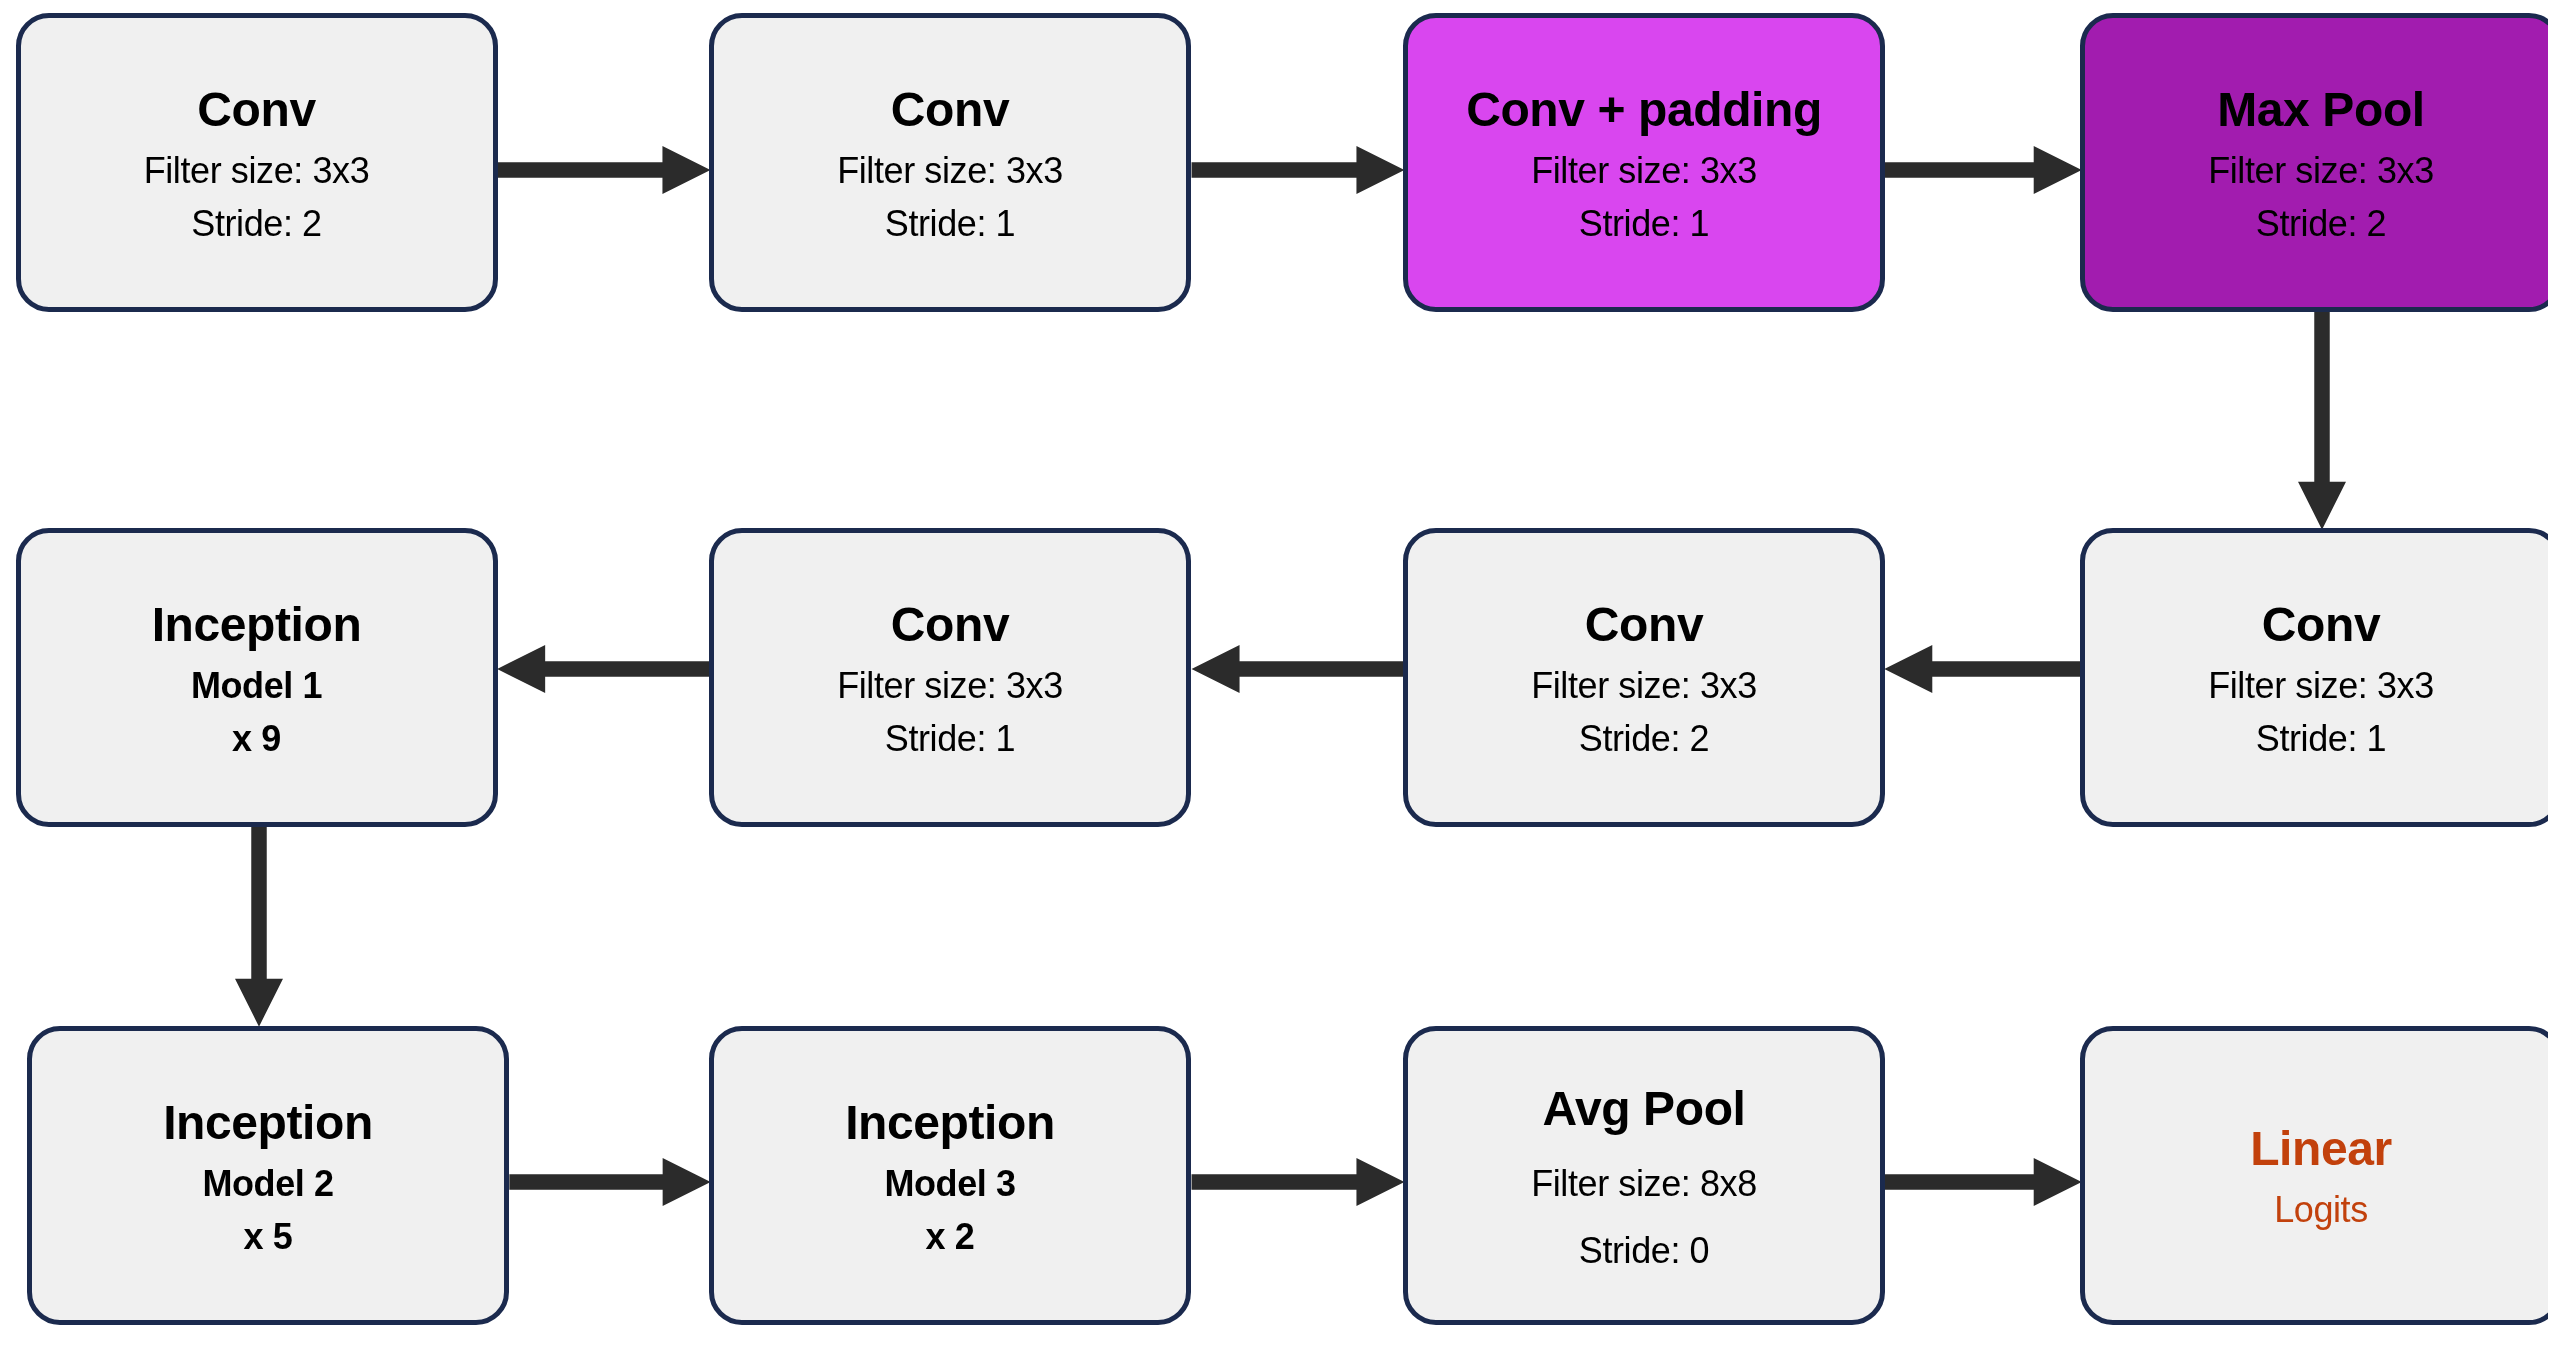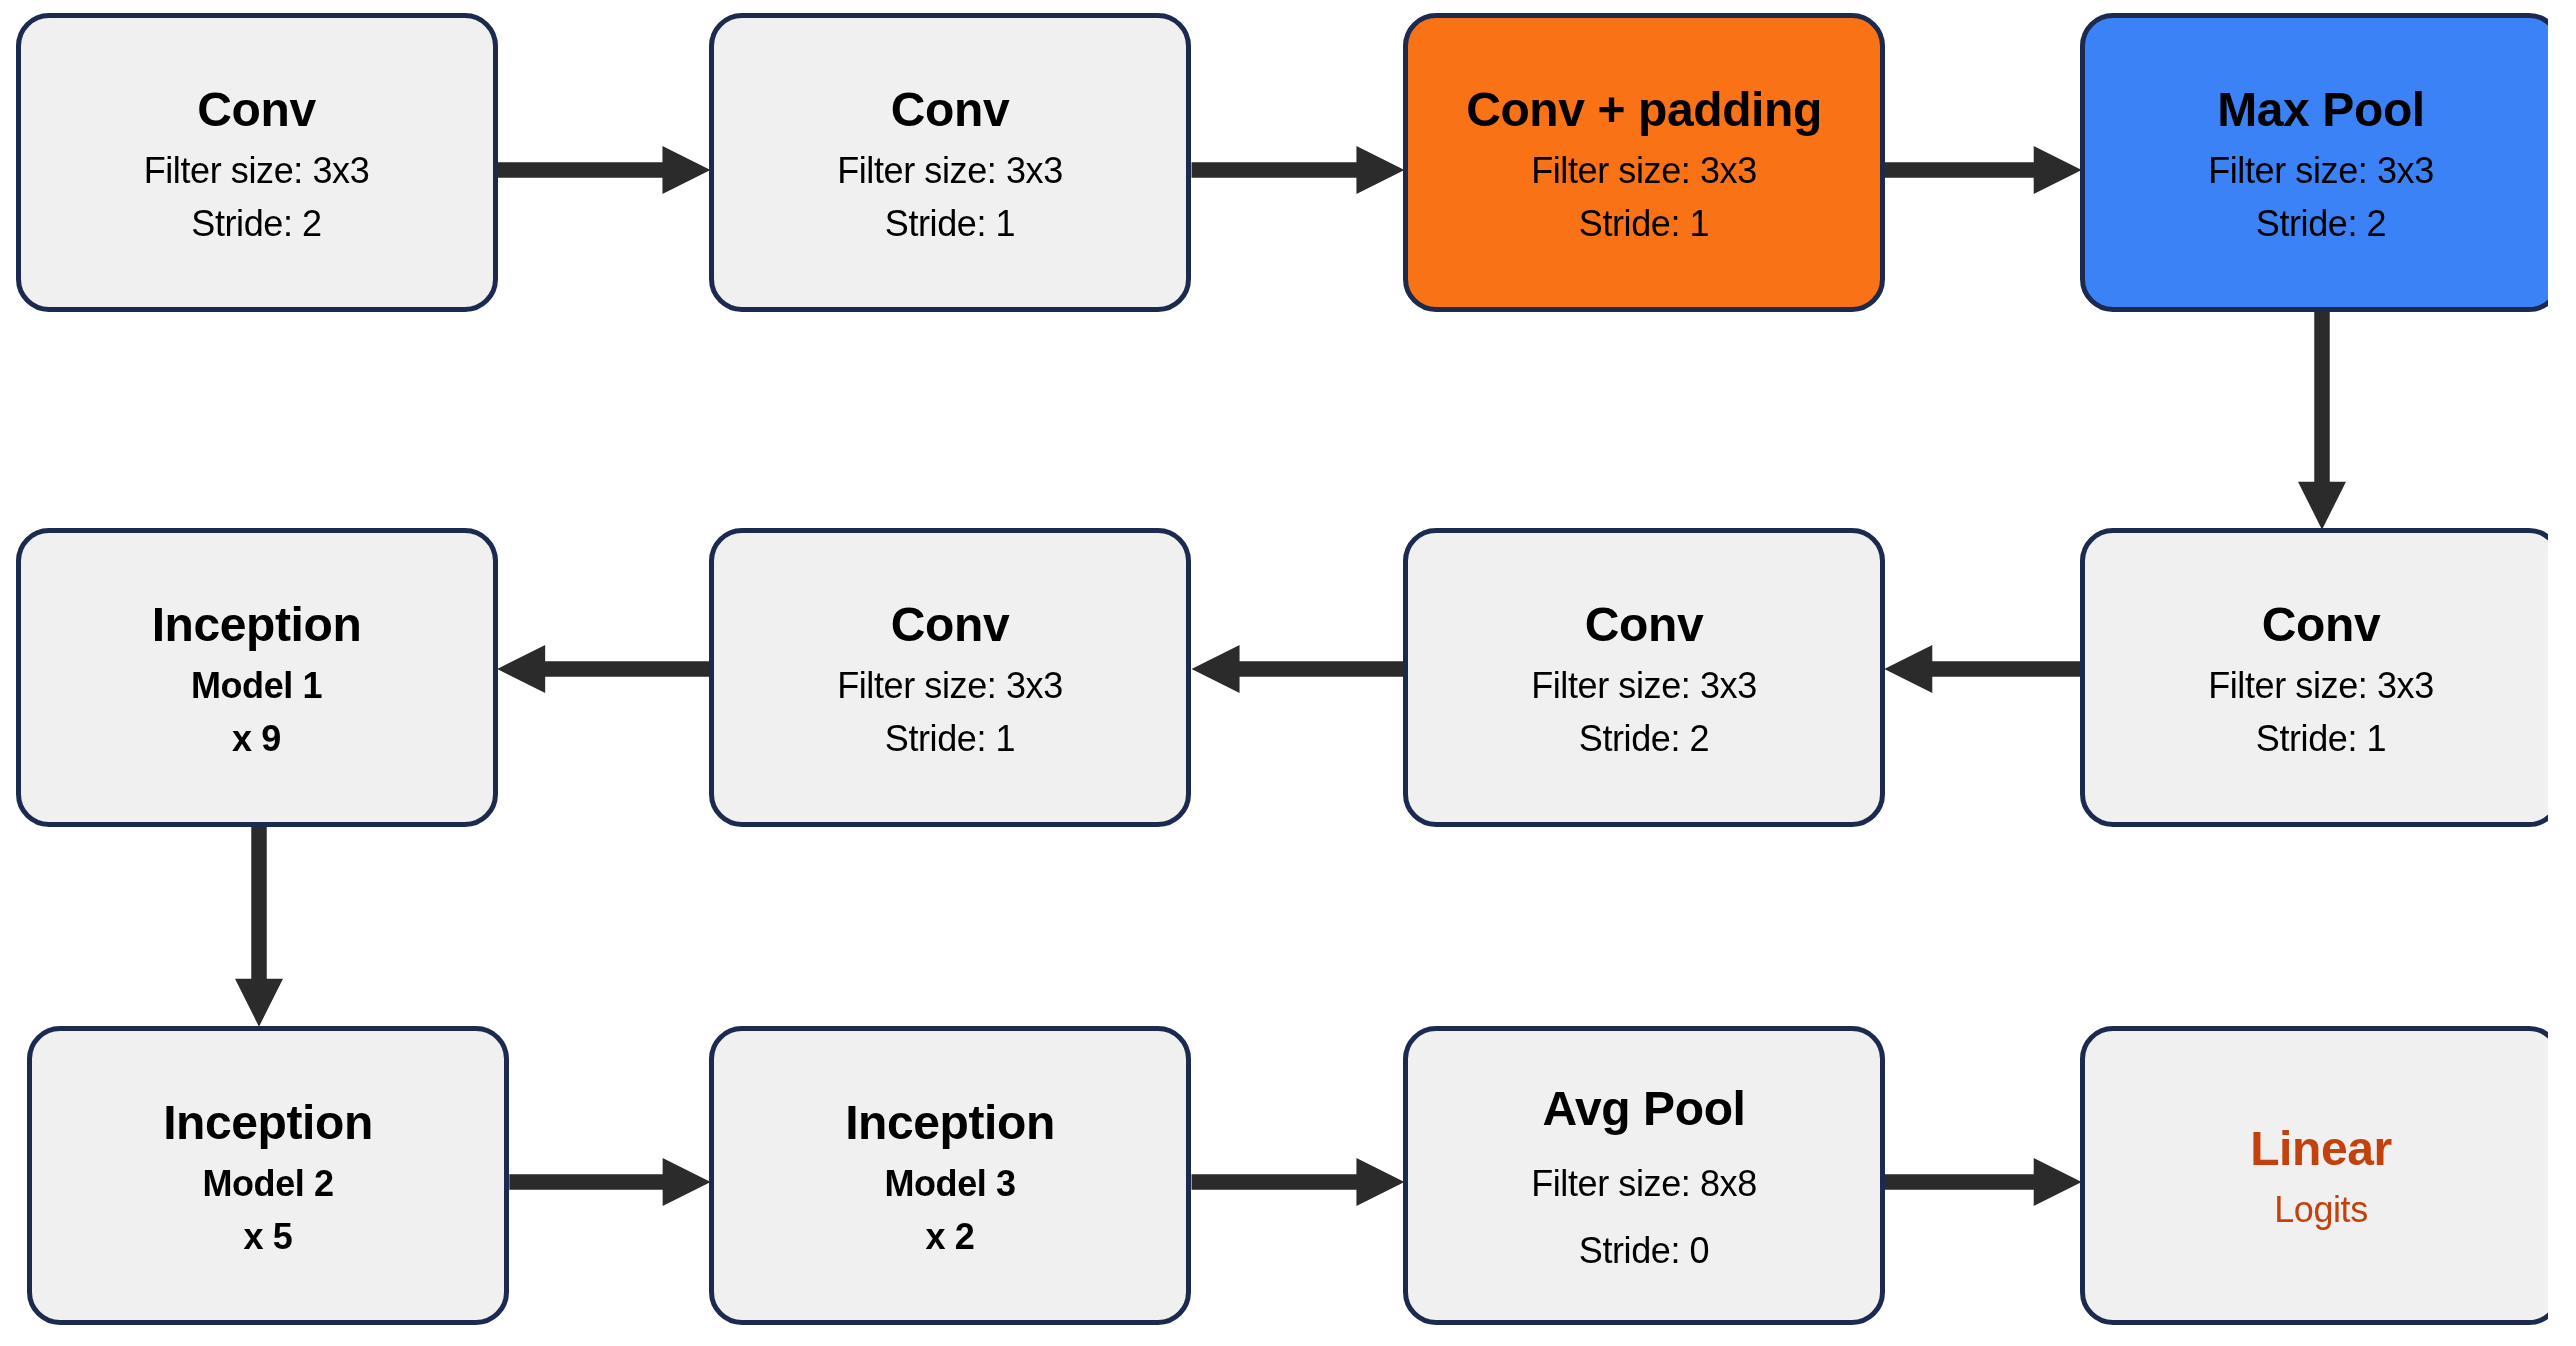--- a/index.html
+++ b/index.html
@@ -118,26 +118,26 @@
     <div class="node" style="left: 15.5px; top: 13.2px; width: 482px; height: 299px; background: rgb(240, 240, 240); border-color: rgb(27, 42, 78); color: rgb(0, 0, 0);">
       <div class="title">Conv</div>
       <div class="detail">Filter size: 3x3</div>
       <div class="detail">Stride: 2</div>
     </div>
     <div class="node" style="left: 709px; top: 13.2px; width: 482px; height: 299px; background: rgb(240, 240, 240); border-color: rgb(27, 42, 78); color: rgb(0, 0, 0);">
       <div class="title">Conv</div>
       <div class="detail">Filter size: 3x3</div>
       <div class="detail">Stride: 1</div>
     </div>
-    <div class="node" style="left: 1403px; top: 13.2px; width: 482px; height: 299px; background: #f97316; border-color: rgb(27, 42, 78); color: rgb(0, 0, 0);">
+    <div class="node" style="left: 1403px; top: 13.2px; width: 482px; height: 299px; background: #d946ef; border-color: rgb(27, 42, 78); color: rgb(0, 0, 0);">
       <div class="title">Conv + padding</div>
       <div class="detail">Filter size: 3x3</div>
       <div class="detail">Stride: 1</div>
     </div>
-    <div class="node" style="left: 2080px; top: 13.2px; width: 482px; height: 299px; background: #3b82f6; border-color: rgb(27, 42, 78); color: rgb(0, 0, 0);">
+    <div class="node" style="left: 2080px; top: 13.2px; width: 482px; height: 299px; background: #a21caf; border-color: rgb(27, 42, 78); color: rgb(0, 0, 0);">
       <div class="title">Max Pool</div>
       <div class="detail">Filter size: 3x3</div>
       <div class="detail">Stride: 2</div>
     </div>
     <div class="node" style="left: 2080px; top: 528px; width: 482px; height: 299px; background: rgb(240, 240, 240); border-color: rgb(27, 42, 78); color: rgb(0, 0, 0);">
       <div class="title">Conv</div>
       <div class="detail">Filter size: 3x3</div>
       <div class="detail">Stride: 1</div>
     </div>
     <div class="node" style="left: 1403px; top: 528px; width: 482px; height: 299px; background: rgb(240, 240, 240); border-color: rgb(27, 42, 78); color: rgb(0, 0, 0);">

